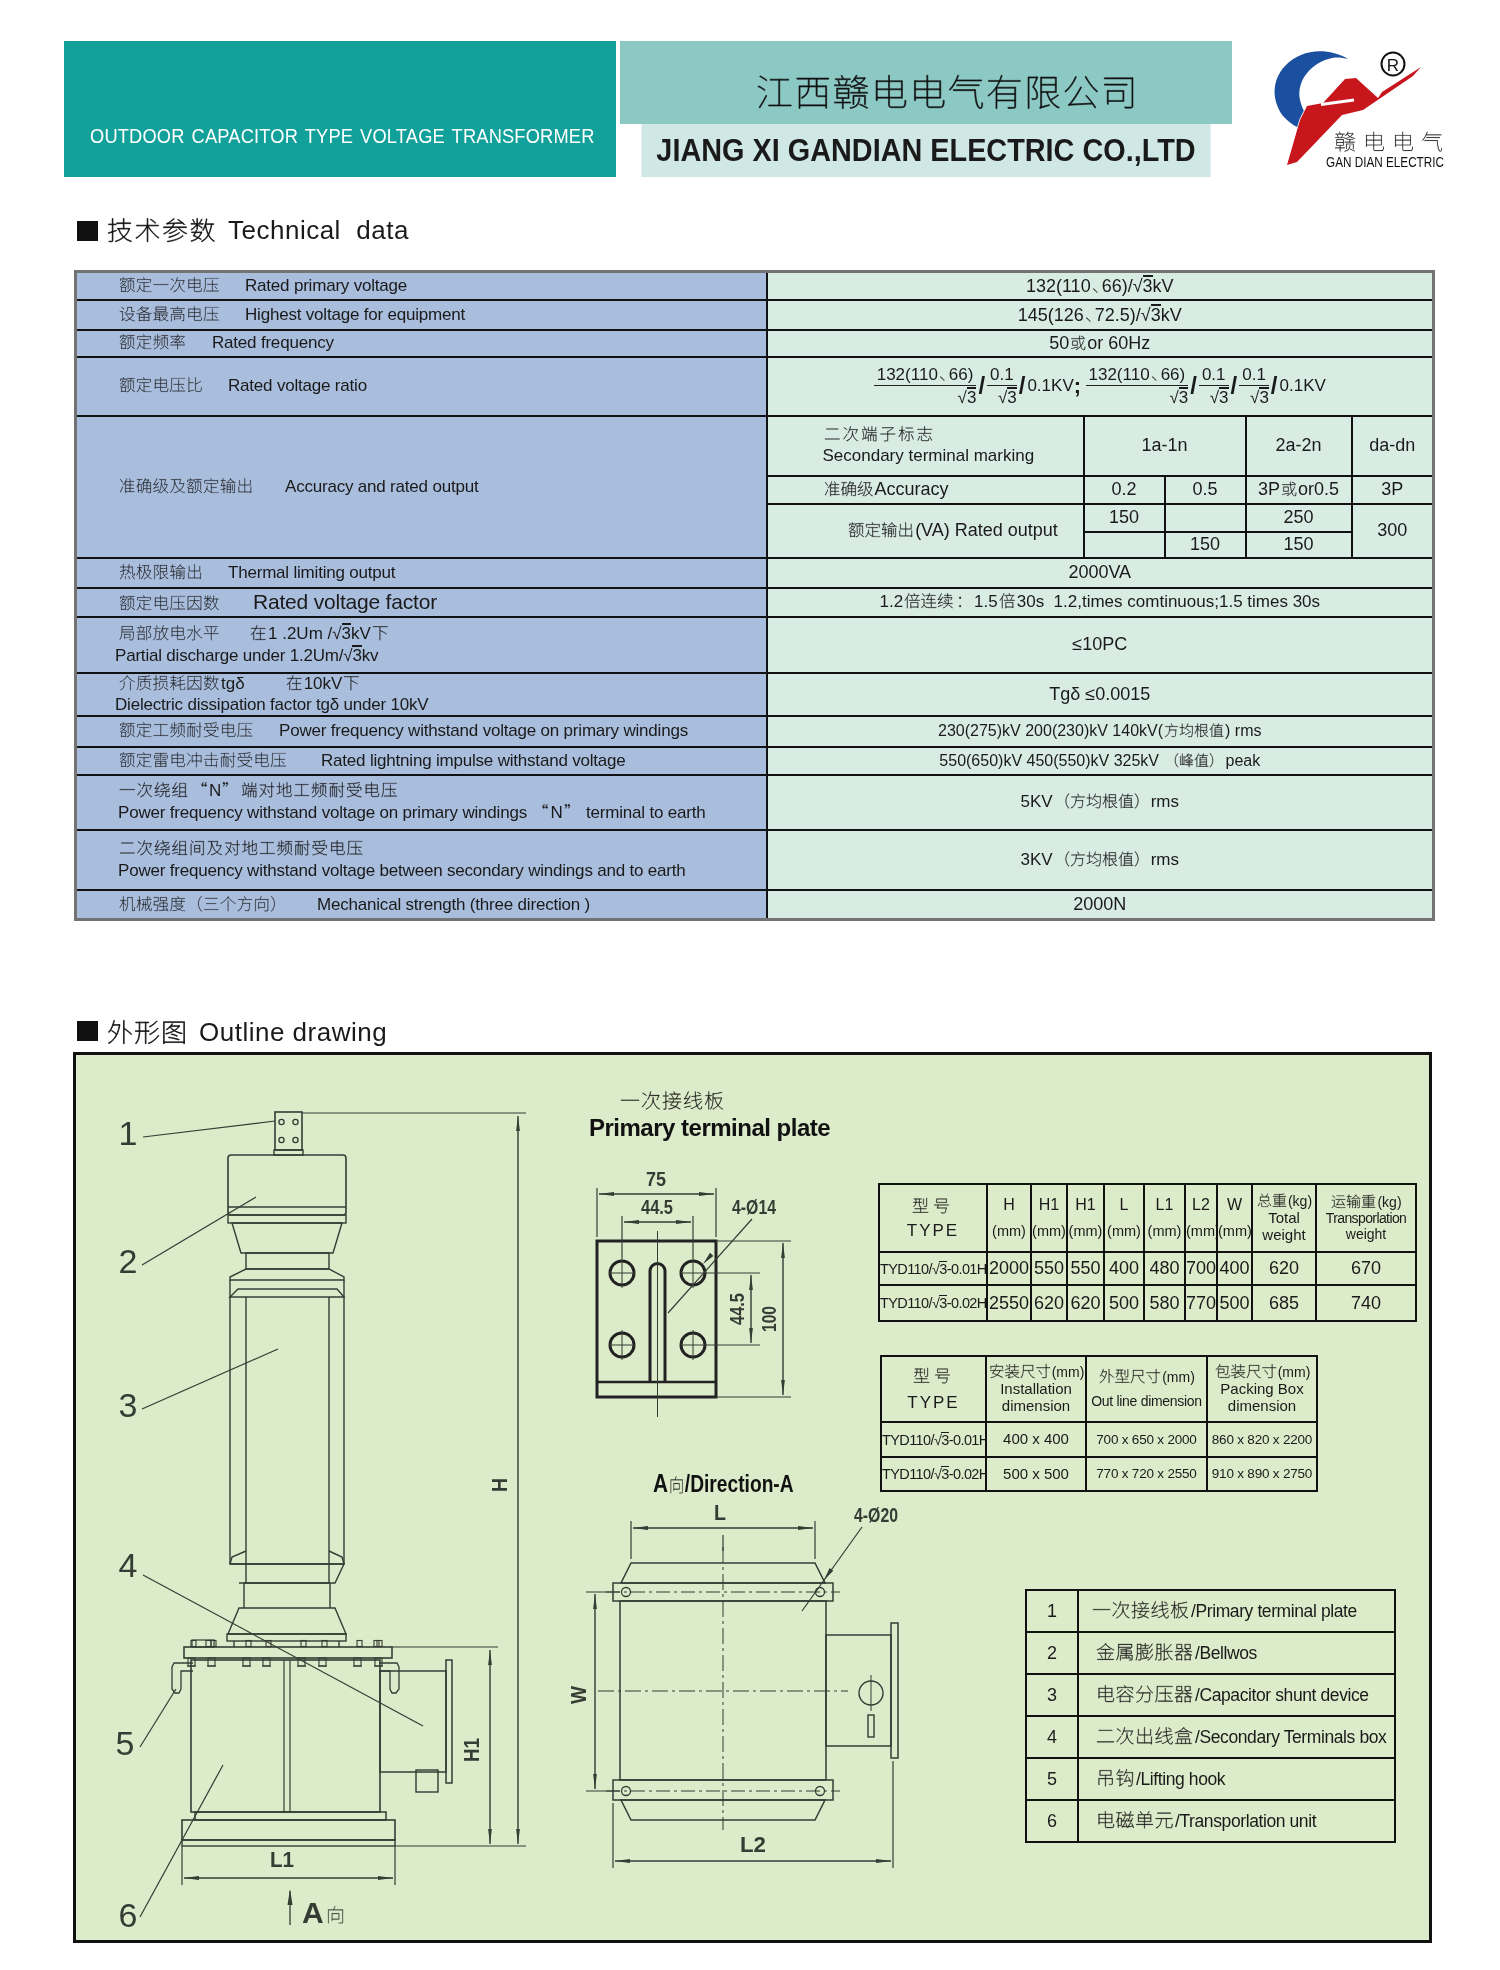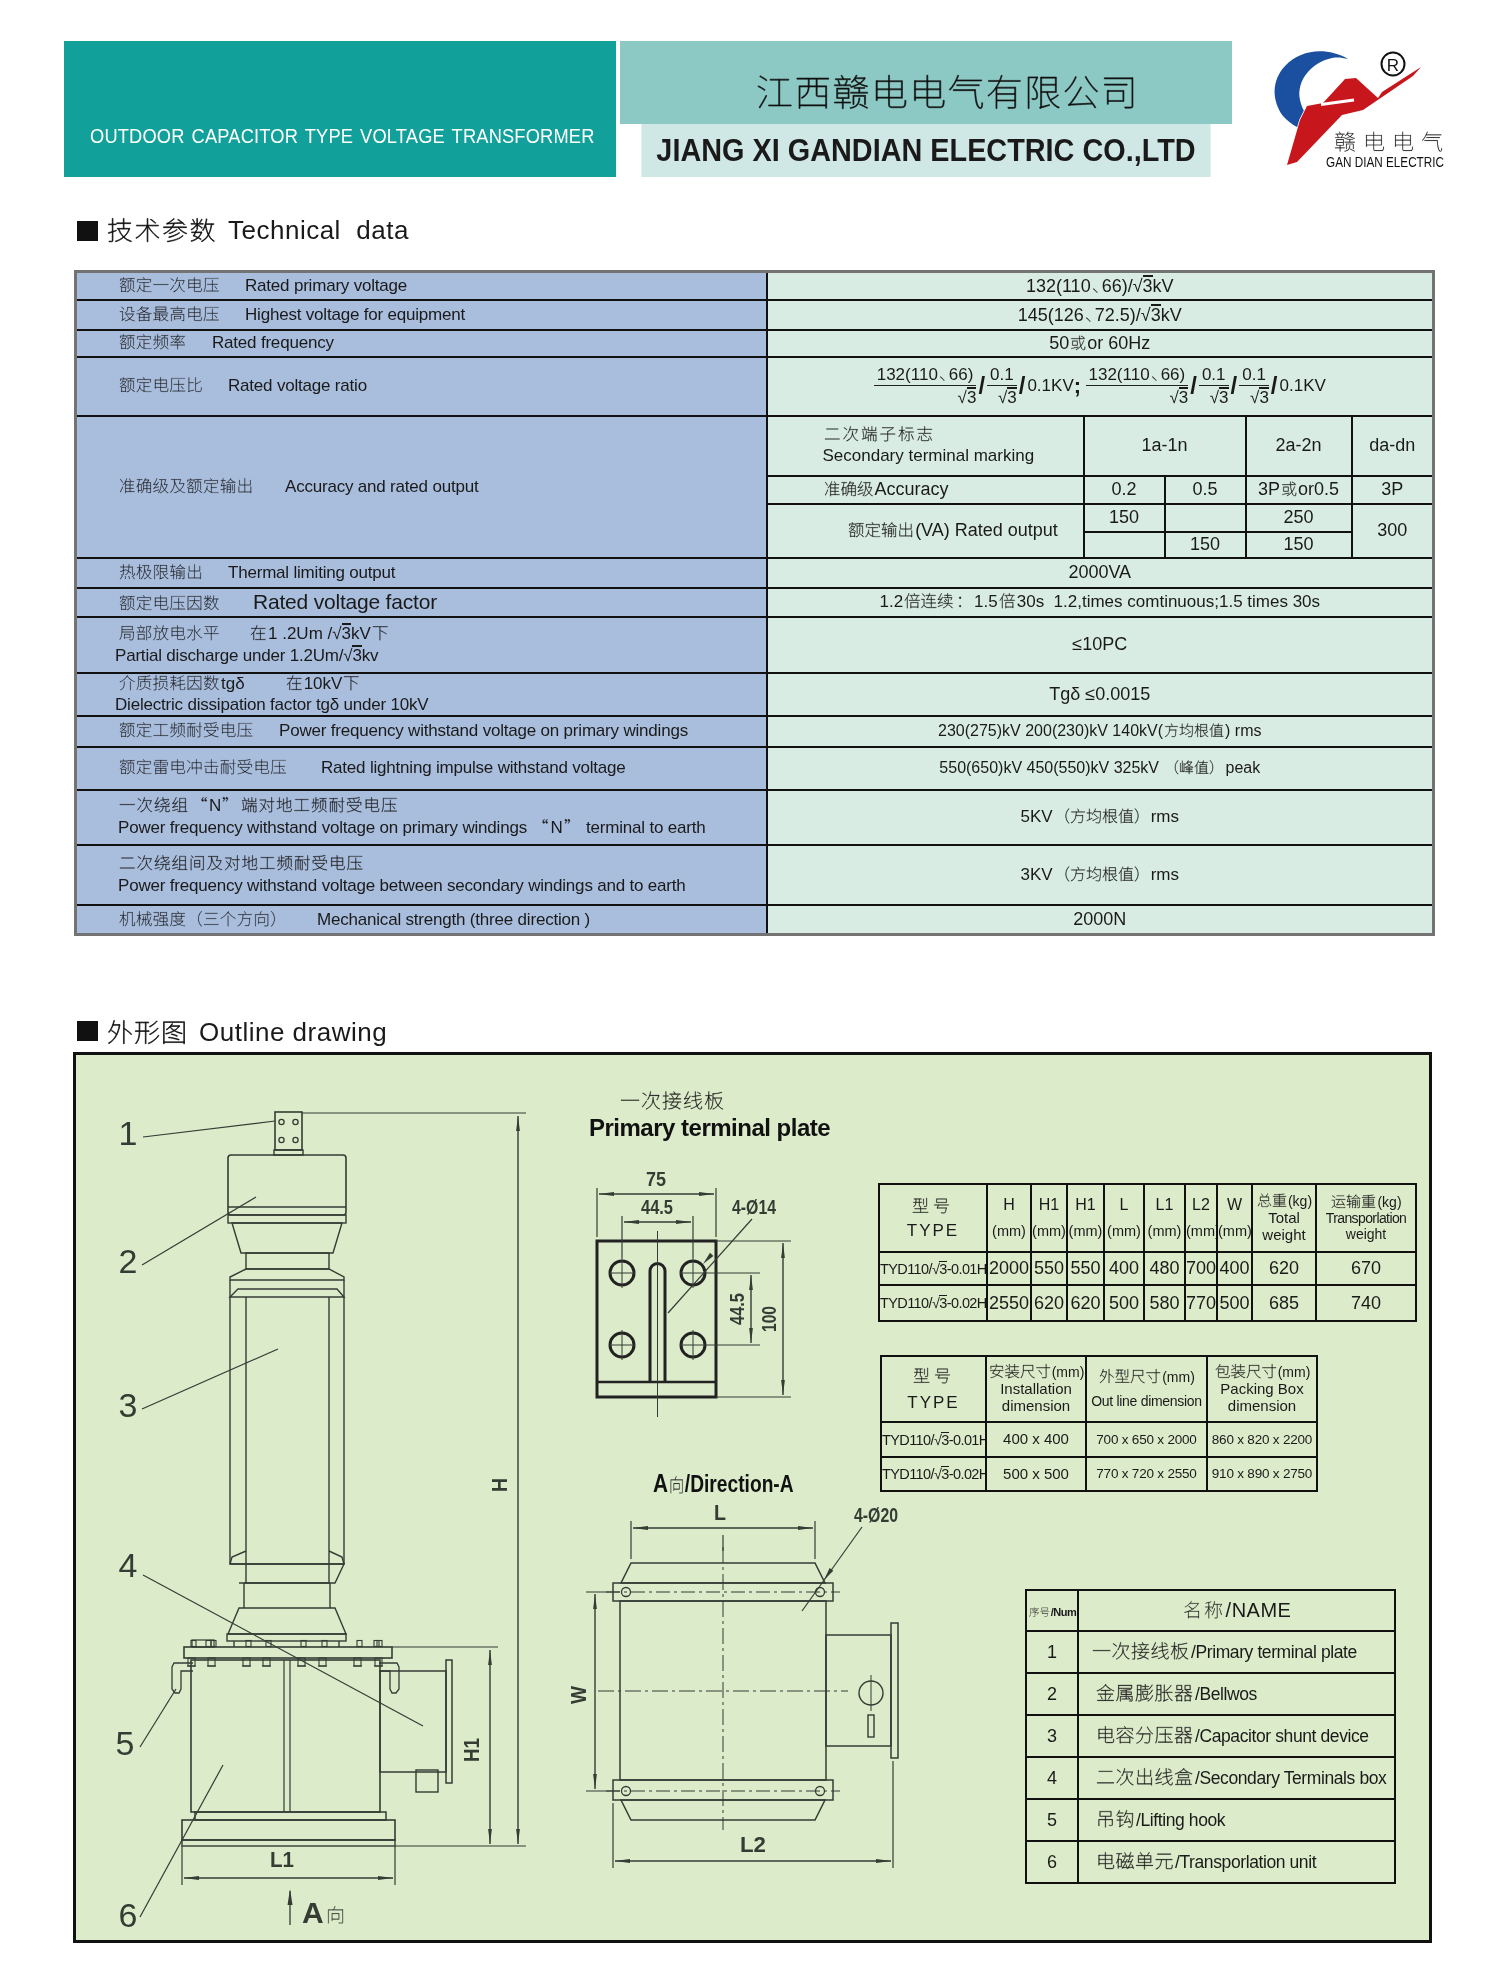--- a/index.html
+++ b/index.html
@@ -439,21 +439,21 @@
             </svg><span style="font-size:17px;margin-left:24px;letter-spacing:-0.2px">Power frequency withstand voltage on primary windings</span></td>
           <td class="R" colspan="5"><span style="font-size:16px">230(275)kV 200(230)kV 140kV(<svg class="k" style="vertical-align:-3px" width="62" height="17" viewBox="0 0 62 17">
                 <g fill="#1a1a1a">
                   <use href="#g65b9" transform="translate(1.0 14) scale(0.0150 -0.0150)" stroke="#1a1a1a" stroke-width="18"></use>
                   <use href="#g5747" transform="translate(16.0 14) scale(0.0150 -0.0150)" stroke="#1a1a1a" stroke-width="18"></use>
                   <use href="#g6839" transform="translate(31.0 14) scale(0.0150 -0.0150)" stroke="#1a1a1a" stroke-width="18"></use>
                   <use href="#g503c" transform="translate(46.0 14) scale(0.0150 -0.0150)" stroke="#1a1a1a" stroke-width="18"></use>
                 </g>
               </svg>) rms</span></td>
         </tr>
-        <tr style="height:43px">
+        <tr style="height:28px">
           <td class="L"><svg class="k" style="vertical-align:-3px" width="171" height="18" viewBox="0 0 171 18">
               <g fill="#1a1a1a">
                 <use href="#g989d" transform="translate(1.0 15) scale(0.0165 -0.0165)" stroke="#1a1a1a" stroke-width="10"></use>
                 <use href="#g5b9a" transform="translate(17.8 15) scale(0.0165 -0.0165)" stroke="#1a1a1a" stroke-width="10"></use>
                 <use href="#g96f7" transform="translate(34.6 15) scale(0.0165 -0.0165)" stroke="#1a1a1a" stroke-width="10"></use>
                 <use href="#g7535" transform="translate(51.4 15) scale(0.0165 -0.0165)" stroke="#1a1a1a" stroke-width="10"></use>
                 <use href="#g51b2" transform="translate(68.2 15) scale(0.0165 -0.0165)" stroke="#1a1a1a" stroke-width="10"></use>
                 <use href="#g51fb" transform="translate(85.0 15) scale(0.0165 -0.0165)" stroke="#1a1a1a" stroke-width="10"></use>
                 <use href="#g8010" transform="translate(101.8 15) scale(0.0165 -0.0165)" stroke="#1a1a1a" stroke-width="10"></use>
                 <use href="#g53d7" transform="translate(118.6 15) scale(0.0165 -0.0165)" stroke="#1a1a1a" stroke-width="10"></use>
@@ -947,34 +947,20 @@
             <td style="font-size:13.5px;letter-spacing:-0.2px">910 x 890 x 2750</td>
           </tr>
         </tbody>
       </table>
       <table class="dt" style="left:949px;top:534px;width:369px;border:2px solid #111">
         <colgroup>
           <col style="width:52px">
           <col style="width:317px">
         </colgroup>
         <tbody>
-          <tr style="height:41px">
-            <td><svg class="k" style="vertical-align:-2px" width="23" height="12" viewBox="0 0 23 12">
-                <g fill="#1a1a1a">
-                  <use href="#g5e8f" transform="translate(1.0 10) scale(0.0105 -0.0105)" stroke="#1a1a1a" stroke-width="10"></use>
-                  <use href="#g53f7" transform="translate(11.5 10) scale(0.0105 -0.0105)" stroke="#1a1a1a" stroke-width="10"></use>
-                </g>
-              </svg><span style="font-size:11px;font-weight:bold;letter-spacing:-0.5px">/Num</span></td>
-            <td><svg class="k" style="vertical-align:-3px" width="44" height="20" viewBox="0 0 44 20">
-                <g fill="#1a1a1a">
-                  <use href="#g540d" transform="translate(1.0 17) scale(0.0190 -0.0190)" stroke="#1a1a1a" stroke-width="10"></use>
-                  <use href="#g79f0" transform="translate(22.0 17) scale(0.0190 -0.0190)" stroke="#1a1a1a" stroke-width="10"></use>
-                </g>
-              </svg><span style="font-size:20px;letter-spacing:0.5px">/NAME</span></td>
-          </tr>
           <tr style="height:42px">
             <td style="font-size:18px">1</td>
             <td style="text-align:left;padding-left:12px"><svg class="k" style="vertical-align:-3px" width="100" height="20" viewBox="0 0 100 20">
                 <g fill="#1a1a1a">
                   <use href="#g4e00" transform="translate(1.0 17) scale(0.0190 -0.0190)" stroke="#1a1a1a" stroke-width="18"></use>
                   <use href="#g6b21" transform="translate(20.5 17) scale(0.0190 -0.0190)" stroke="#1a1a1a" stroke-width="18"></use>
                   <use href="#g63a5" transform="translate(40.0 17) scale(0.0190 -0.0190)" stroke="#1a1a1a" stroke-width="18"></use>
                   <use href="#g7ebf" transform="translate(59.5 17) scale(0.0190 -0.0190)" stroke="#1a1a1a" stroke-width="18"></use>
                   <use href="#g677f" transform="translate(79.0 17) scale(0.0190 -0.0190)" stroke="#1a1a1a" stroke-width="18"></use>
                 </g>

